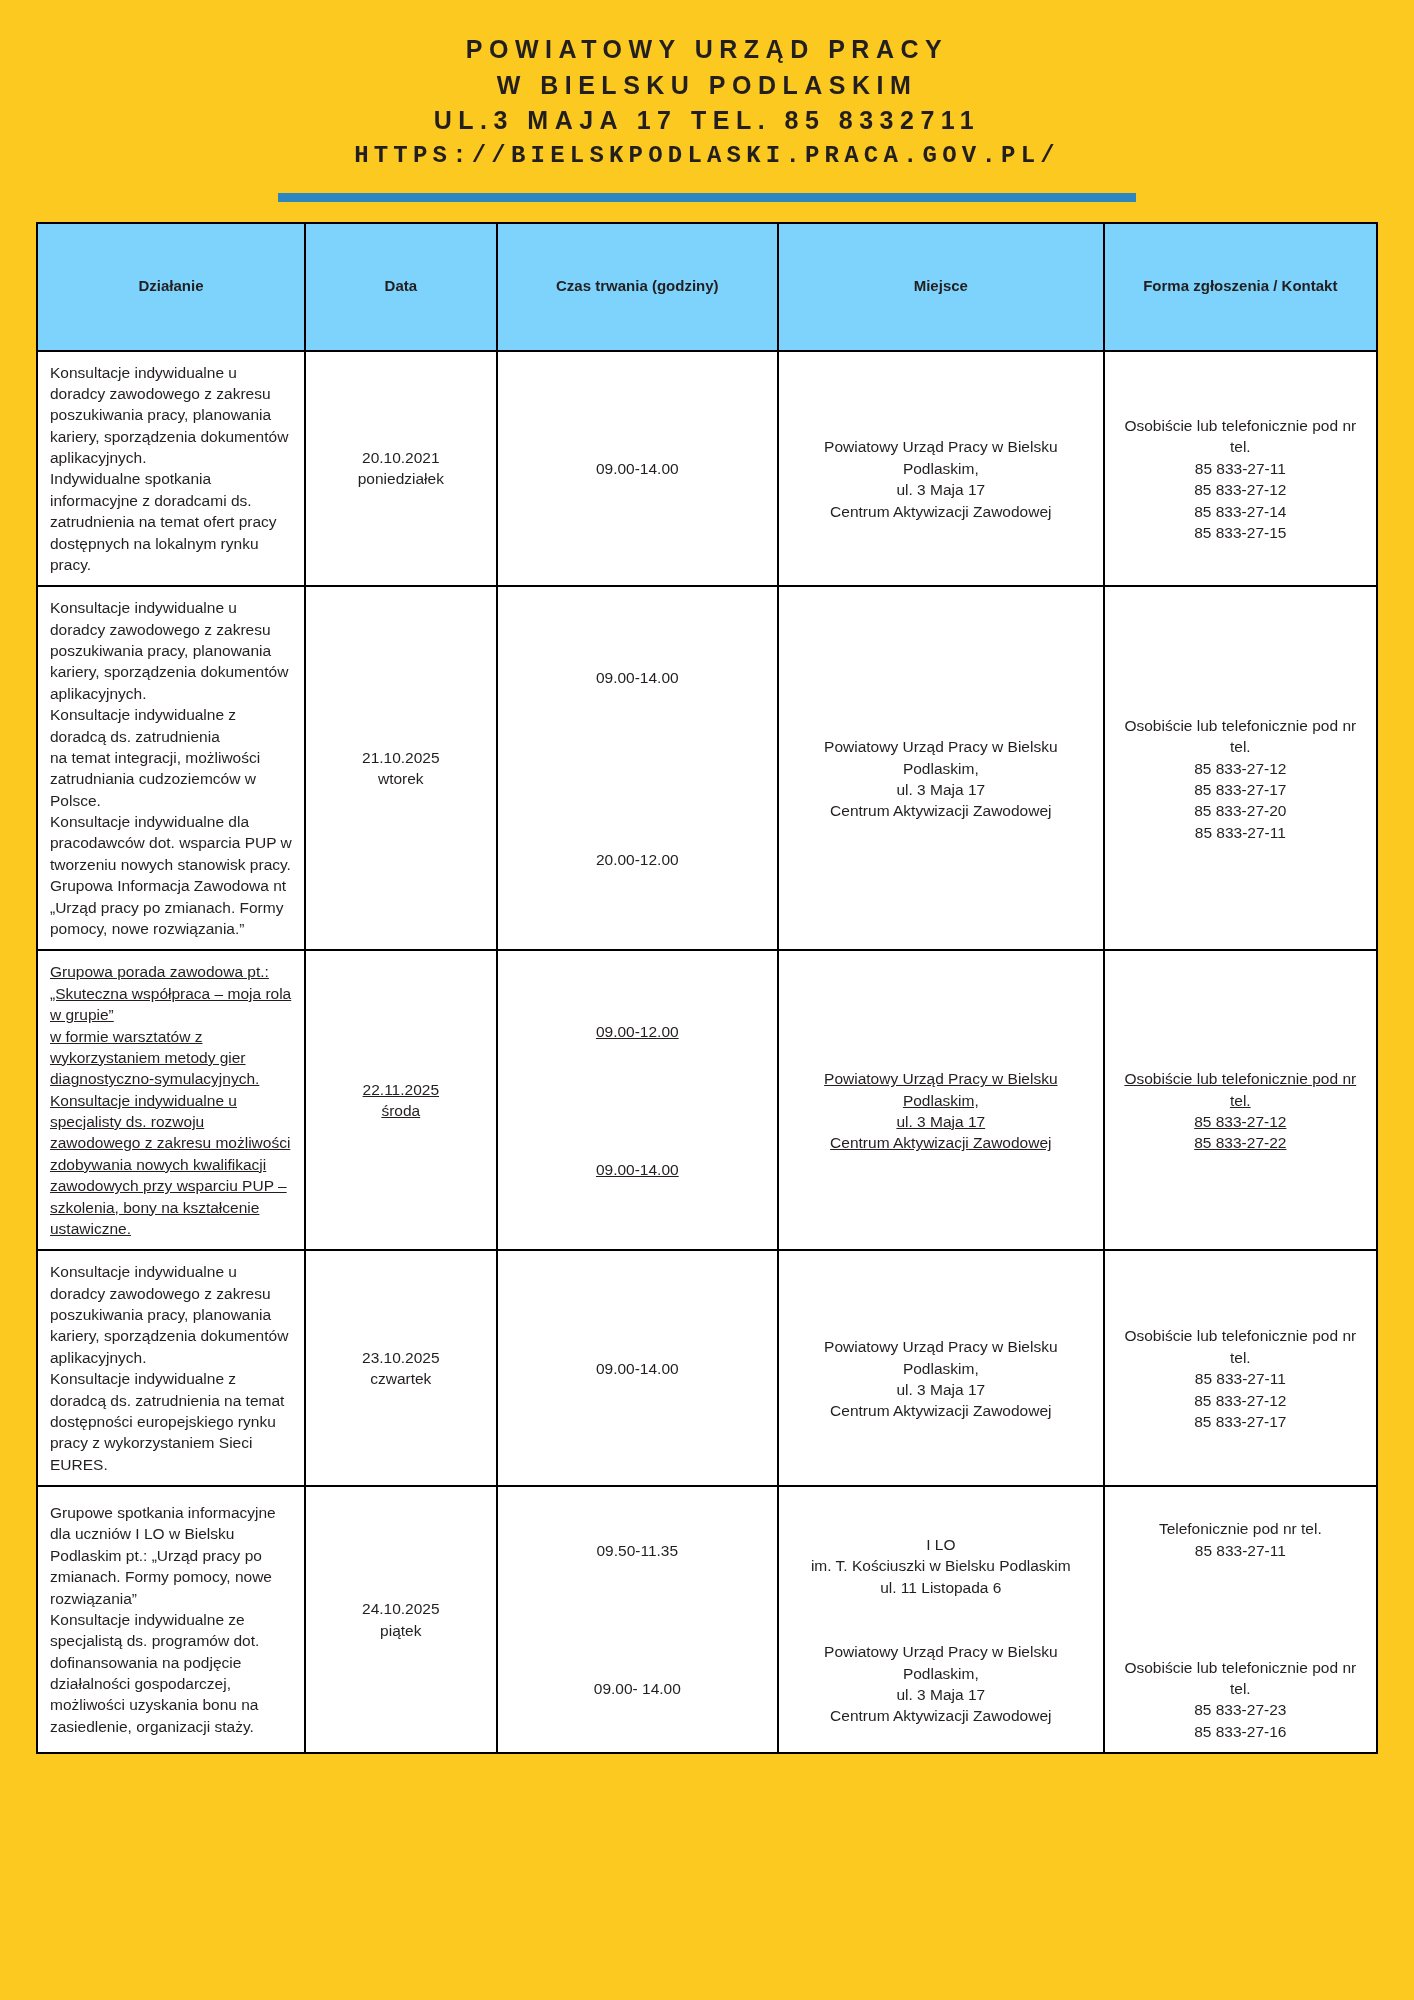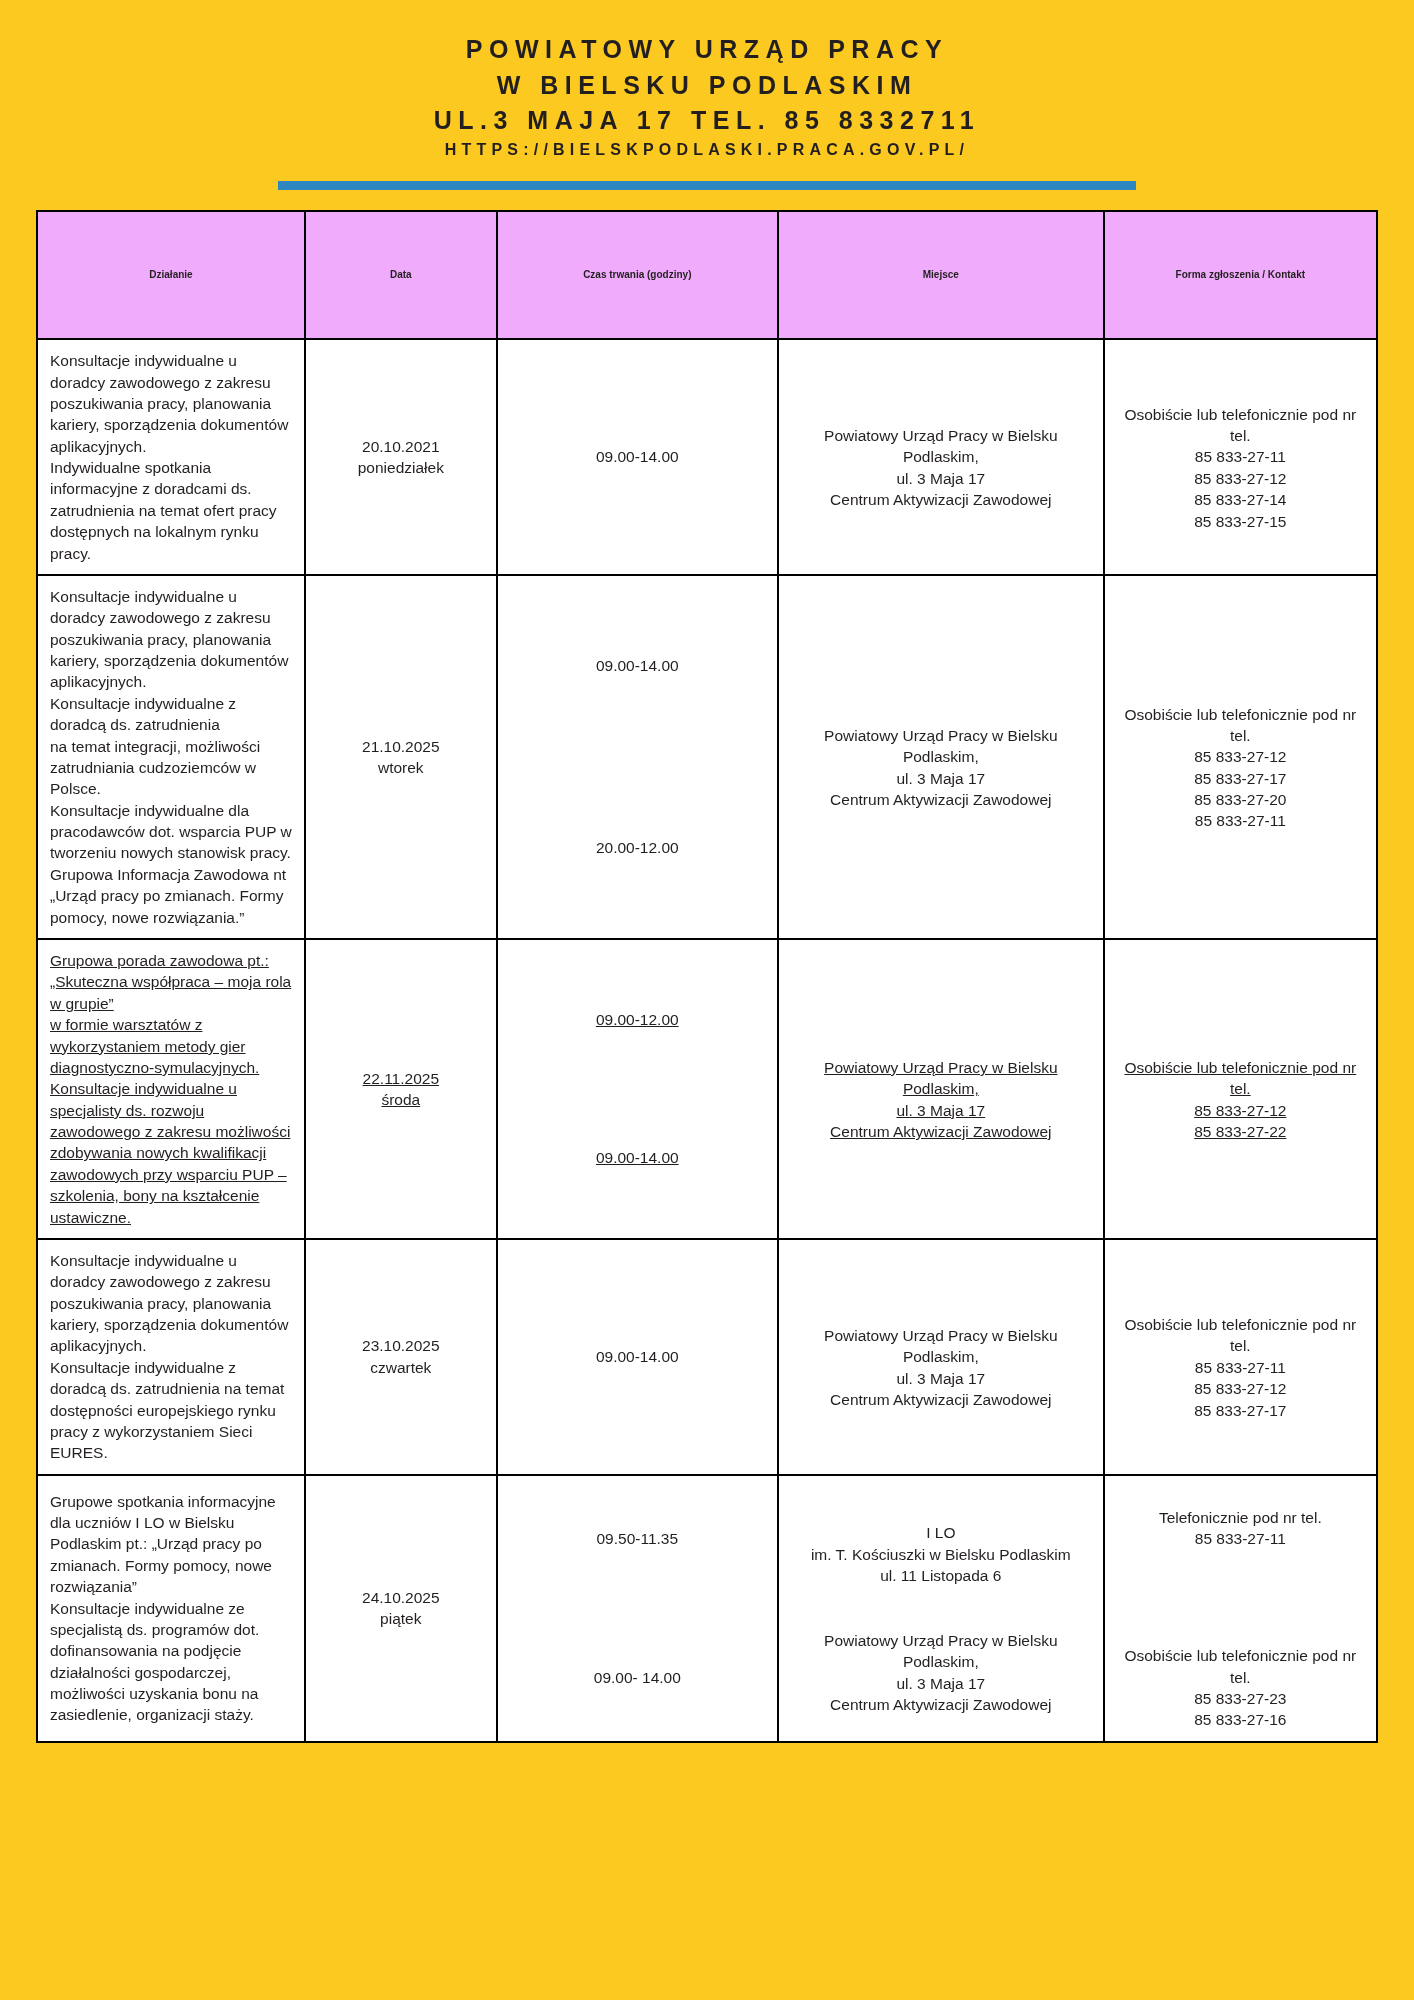--- a/index.html
+++ b/index.html
@@ -27,22 +27,23 @@
   }
   .header .line {
     font-weight: bold;
     font-size: 25px;
     letter-spacing: 6.5px;
     line-height: 1.42;
     color: #231f20;
     white-space: nowrap;
   }
   .header .line.url {
-    font-size: 16px;
+    font-size: 24px;
     letter-spacing: 5.2px;
+    font-family: Liberation Mono, monospace;
   }
   .rule-wrap {
     display: flex;
     justify-content: center;
     margin-top: 20px;
     margin-bottom: 20px;
   }
   .rule {
     width: 64%;
     height: 9px;
@@ -56,24 +57,24 @@
   }
   table.schedule th,
   table.schedule td {
     border: 2px solid #000000;
     vertical-align: middle;
     padding: 10px 12px;
     font-size: 15.5px;
     line-height: 1.38;
   }
   table.schedule thead th {
-    background: #f0abfc;
+    background: #7dd3fc;
     text-align: center;
     font-weight: bold;
-    font-size: 10px;
+    font-size: 15px;
     height: 110px;
     padding: 8px 10px;
   }
   col.c-dzialanie { width: 20.0%; }
   col.c-data      { width: 14.3%; }
   col.c-czas      { width: 21.0%; }
   col.c-miejsce   { width: 24.3%; }
   col.c-forma     { width: 20.4%; }
 
   td.dzialanie {

